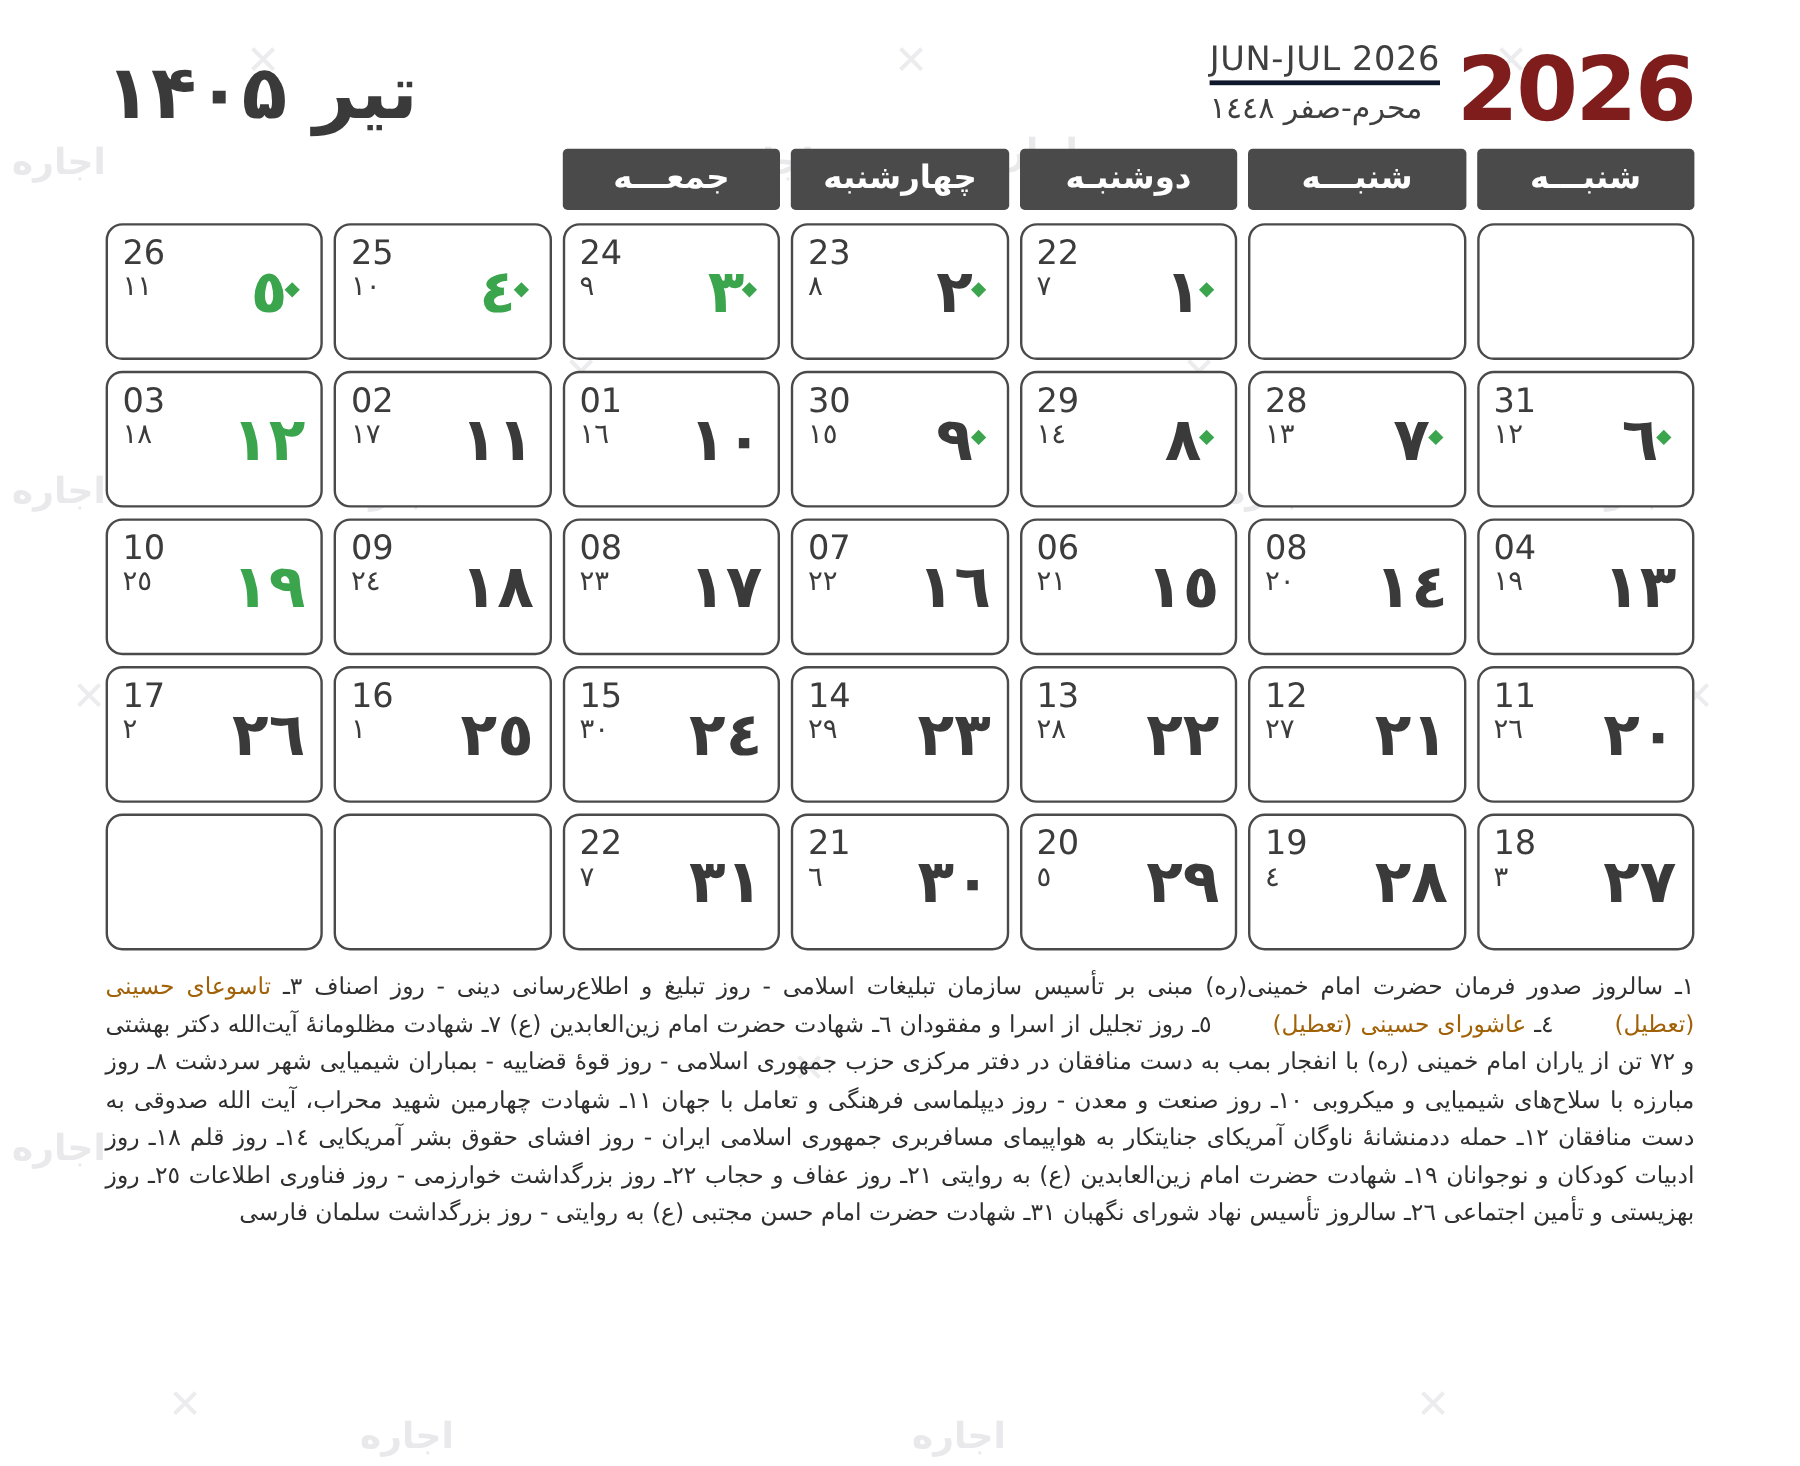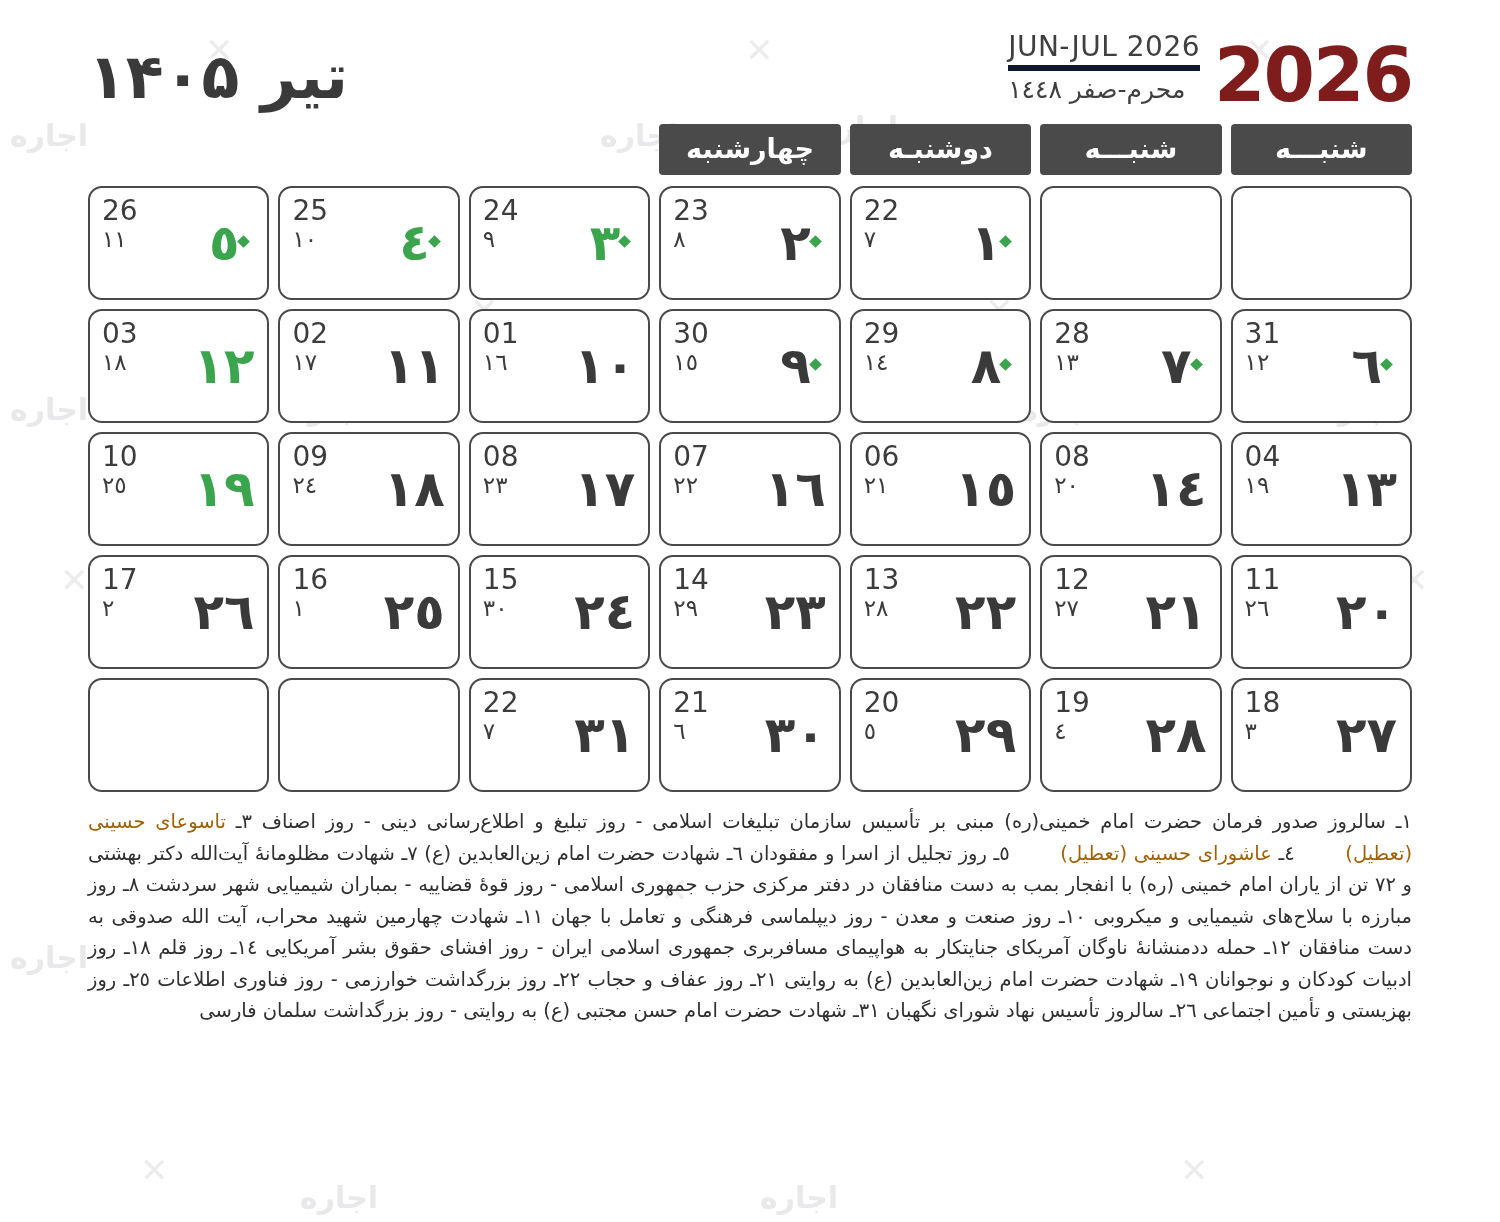--- a/index.html
+++ b/index.html
@@ -83,21 +83,21 @@
   }
   .header-mid {
     text-align: left;
     direction: ltr;
     padding-bottom: 4px;
   }
   .greg-range {
     font-size: 28px;
     color: #3f3f3f;
     letter-spacing: 0.5px;
-    border-bottom: 6px solid #0f172a;
+    border-bottom: 4px solid #0f172a;
     padding-bottom: 2px;
     font-family: "DejaVu Sans", sans-serif;
   }
   .hijri-range {
     font-size: 25px;
     color: #3f3f3f;
     direction: rtl;
     text-align: left;
     margin-top: 4px;
   }
@@ -238,20 +238,21 @@
         <div class="hijri-range">محرم-صفر ١٤٤٨</div>
       </div>
     </div>
   </div>
 
   <div class="weekdays">
       <div class="weekday">شنبـــه</div>
       <div class="weekday">شنبـــه</div>
       <div class="weekday">دوشنبـه</div>
       <div class="weekday">چهارشنبه</div>
+      <div class="weekday">جمعـــه</div>
     </div>
 
   <div class="grid">
       <div class="cell empty"></div>
       <div class="cell empty"></div>
       <div class="cell">
         <div class="jalali"><span class="dot"></span>١</div>
         <div class="corner">
           <div class="greg">22</div>
           <div class="hijri">٧</div>

